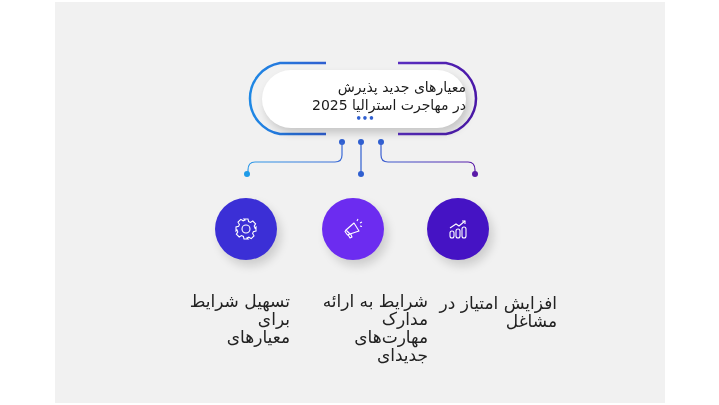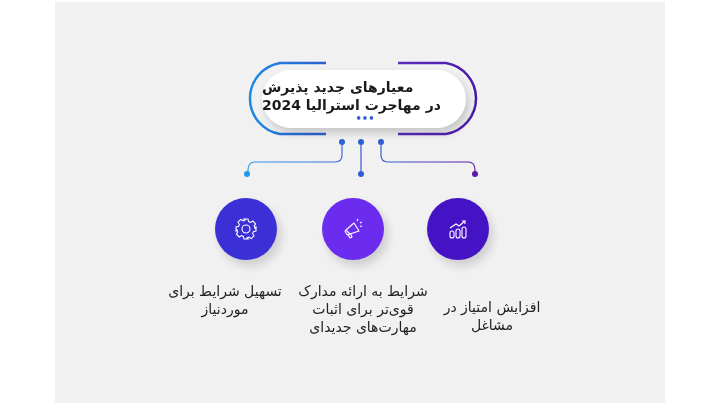--- a/index.html
+++ b/index.html
@@ -2,29 +2,29 @@
 <html><head>
 <meta charset="utf-8">
 <style>
   html, body { margin:0; padding:0; }
   body { width:719px; height:405px; background:#ffffff; position:relative; overflow:hidden;
          font-family:"DejaVu Sans", sans-serif; }
   .panel { position:absolute; left:55px; top:2px; width:610px; height:401px; background:#f1f1f1; }
   .svgwrap { position:absolute; left:0; top:0; width:719px; height:405px; }
   .title-pill { position:absolute; left:262px; top:70px; width:204px; height:58px; border-radius:29px;
                 background:#ffffff; box-shadow: 3px 5px 8px rgba(0,0,0,0.18); }
-  .title { position:absolute; left:262px; top:78px; width:204px; text-align:left; direction:rtl;
-           font-size:14px; font-weight:bold; line-height:18px; color:#1a1a1a; }
+  .title { position:absolute; left:262px; top:78px; width:204px; text-align:right; direction:rtl;
+           font-size:14px; font-weight:normal; line-height:18px; color:#1a1a1a; }
   .dots { position:absolute; left:355px; top:116px; width:20px; text-align:center; font-size:10px;
           color:#2f5fd0; letter-spacing:0px; line-height:6px; font-weight:bold; }
   .circle { position:absolute; width:62px; height:62px; border-radius:50%;
             box-shadow: 4px 6px 10px rgba(0,0,0,0.15); }
   .circle svg { position:absolute; left:19px; top:19px; }
-  .label { position:absolute; width:130px; text-align:center; direction:rtl; font-size:14px;
-           line-height:18px; color:#222; }
+  .label { position:absolute; width:130px; text-align:right; direction:rtl; font-size:17px;
+           line-height:18px; color:#222;margin-top:10px; }
 </style>
 </head>
 <body>
 
 <div class="panel"></div>
 
 <svg class="svgwrap" width="719" height="405">
   <defs>
     <linearGradient id="g1" x1="0" x2="1" y1="0" y2="0">
       <stop offset="0" stop-color="#1e88e5"></stop>
@@ -58,21 +58,21 @@
   <path d="M361 142 L361 174" fill="none" stroke="#2f5fd0" stroke-width="1.2"></path>
   <circle cx="361" cy="174" r="3" fill="#2f5fd0"></circle>
 
   <path d="M381 142 L381 155 Q381 162 388 162 L468 162 Q475 162 475 170 L475 174" fill="none" stroke="url(#g4)" stroke-width="1.2"></path>
   <circle cx="475" cy="174" r="3" fill="#5a1aa8"></circle>
 </svg>
 
 <div class="title-pill"></div>
 <div class="title">
   <div>معیارهای جدید پذیرش</div>
-  <div>در مهاجرت استرالیا 2024</div>
+  <div>در مهاجرت استرالیا 2025</div>
 </div>
 <div class="dots">•••</div>
 
 <div class="circle" style="left:215px; top:198px; background:#3b2fd6;">
   <svg width="24" height="24" viewBox="0 0 24 24">
     <g fill="none" stroke="#ffffff" stroke-width="1.1">
       <path d="M10 2h4l.6 2.6 1.9.8 2.3-1.4 2.8 2.8-1.4 2.3.8 1.9L22 10v4l-2.6.6-.8 1.9 1.4 2.3-2.8 2.8-2.3-1.4-1.9.8L14 22h-4l-.6-2.6-1.9-.8-2.3 1.4-2.8-2.8 1.4-2.3-.8-1.9L2 14v-4l2.6-.6.8-1.9-1.4-2.3 2.8-2.8 2.3 1.4 1.9-.8z"></path>
       <circle cx="12" cy="12" r="4"></circle>
     </g>
   </svg>
@@ -94,23 +94,22 @@
       <rect x="10" y="12" width="4" height="9" rx="2"></rect>
       <rect x="16" y="10" width="4" height="11" rx="2"></rect>
       <path d="M4 11 L10 7 L13 9 L19 4"></path>
       <path d="M16 4 L19 4 L19 7"></path>
     </g>
   </svg>
 </div>
 
 <div class="label" style="left:160px; top:282px;">
   <div>تسهیل شرایط برای</div>
-  <div>موردنیاز</div>
+  <div>معیارهای</div>
 </div>
 <div class="label" style="left:298px; top:282px;">
   <div>شرایط به ارائه مدارک</div>
-  <div>قوی‌تر برای اثبات</div>
   <div>مهارت‌های جدید‌ای</div>
 </div>
-<div class="label" style="left:427px; top:298px;">
+<div class="label" style="left:427px; top:284px;">
   <div>افزایش امتیاز در</div>
   <div>مشاغل</div>
 </div>
 
 </body></html>

